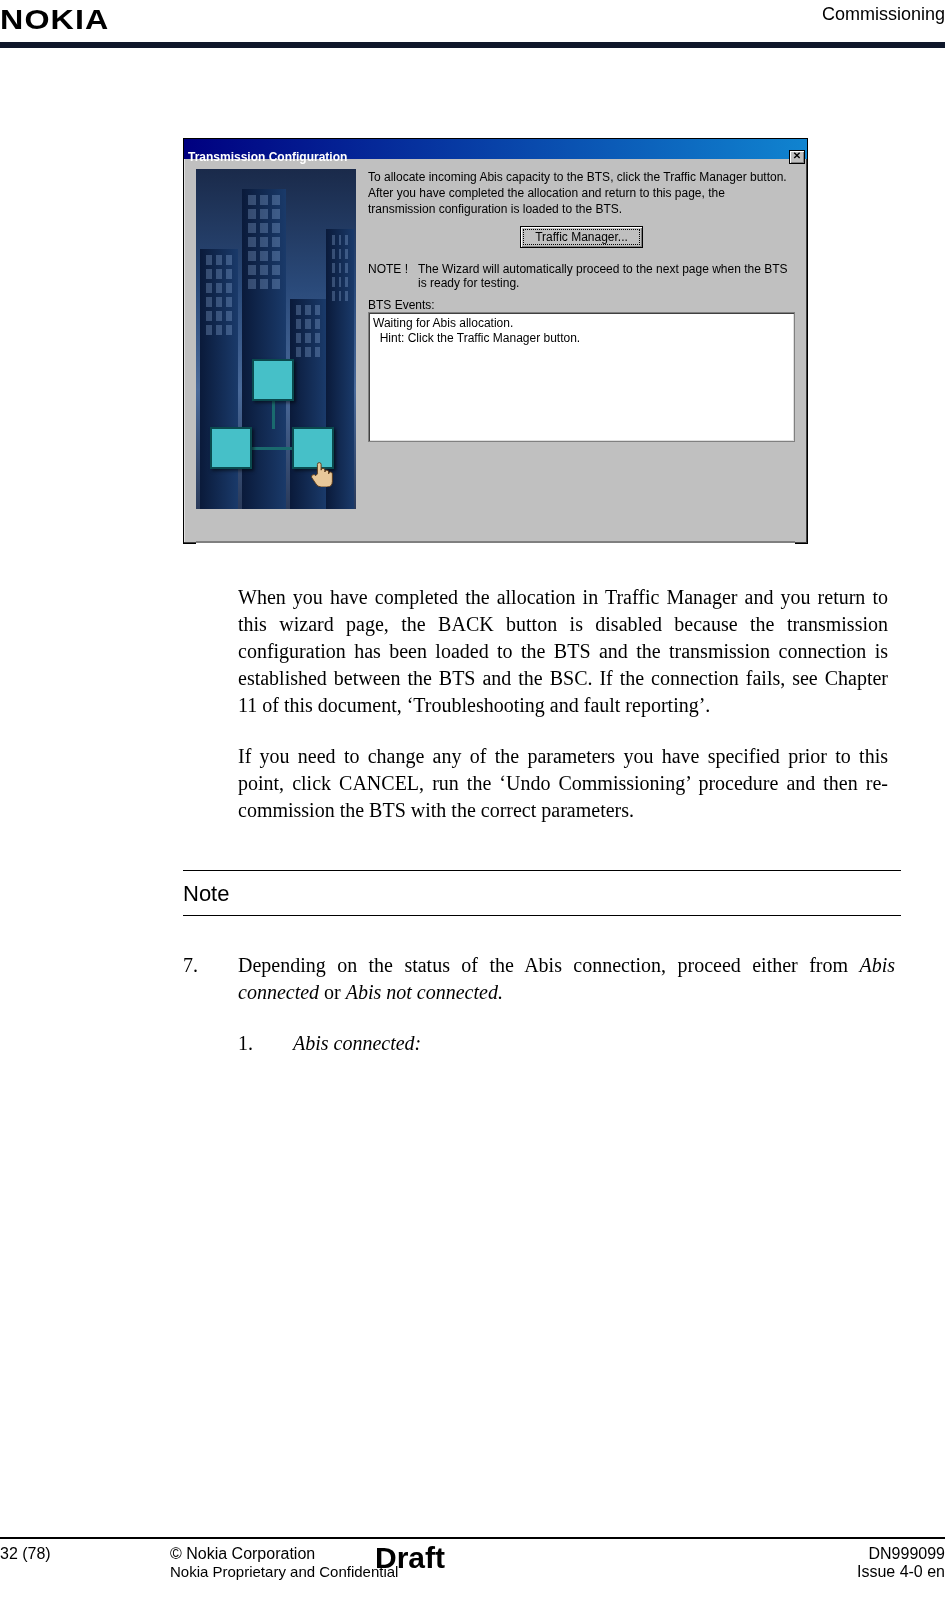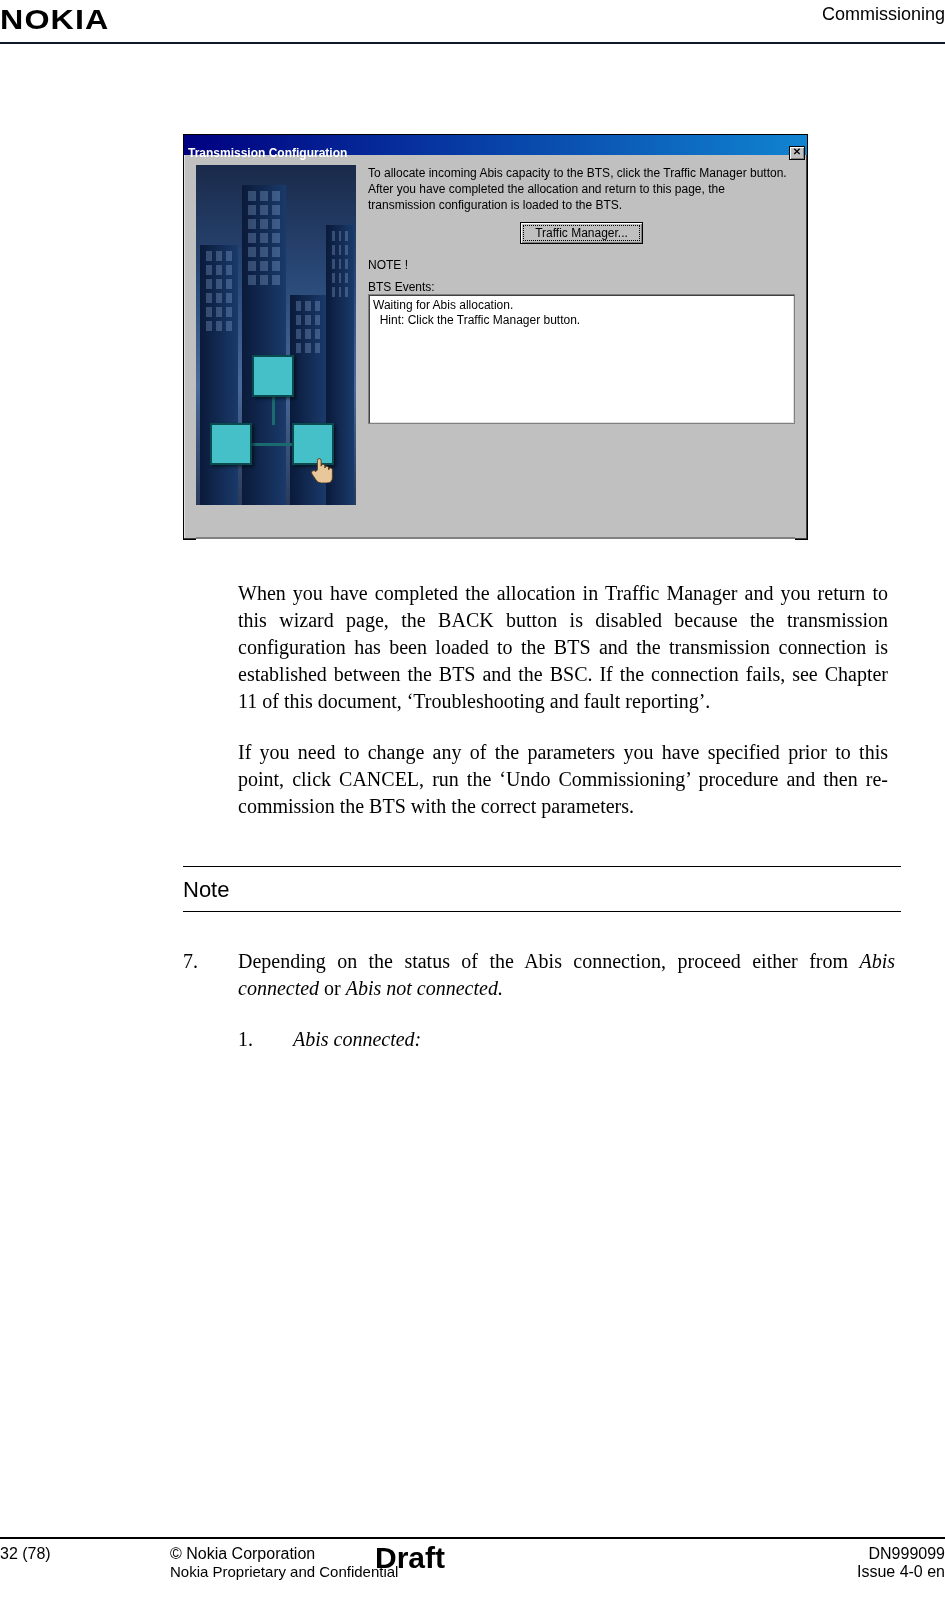--- a/index.html
+++ b/index.html
@@ -9,21 +9,21 @@
     background: #ffffff;
     font-family: "Times New Roman", Times, serif;
     color: #000;
     position: relative;
   }
   .page-header {
     display: flex;
     justify-content: space-between;
     align-items: flex-start;
     padding: 4px 0 0 0;
-    border-bottom: 2px solid #0f172a;
+    border-bottom: 6px solid #0f172a;
     margin: 0 0 0 0;
   }
   .logo {
     font-family: Arial, Helvetica, sans-serif;
     font-weight: 900;
     font-size: 28px;
     letter-spacing: 1px;
     transform: scaleX(1.15);
     transform-origin: left center;
     padding-bottom: 6px;
@@ -326,20 +326,21 @@
             </svg>
         </div>
       </div>
       <div class="dialog-main">
         <div class="instr">To allocate incoming Abis capacity to the BTS, click the Traffic Manager button. After you have completed the allocation and return to this page, the transmission configuration is loaded to the BTS.</div>
         <div class="tm-button-row">
           <span class="win-btn focus-ring">Traffic Manager...</span>
         </div>
         <div class="note-row">
           <div class="note-label">NOTE !</div>
+          <div>The Wizard will automatically proceed to the next page when the BTS is ready for testing.</div>
         </div>
         <div class="events-label">BTS Events:</div>
         <div class="events-box">
           <div>Waiting for Abis allocation.</div>
           <div style="white-space:pre;">  Hint: Click the Traffic Manager button.</div>
         </div>
       </div>
     </div>
     <div class="dialog-sep"></div>
   </div>

